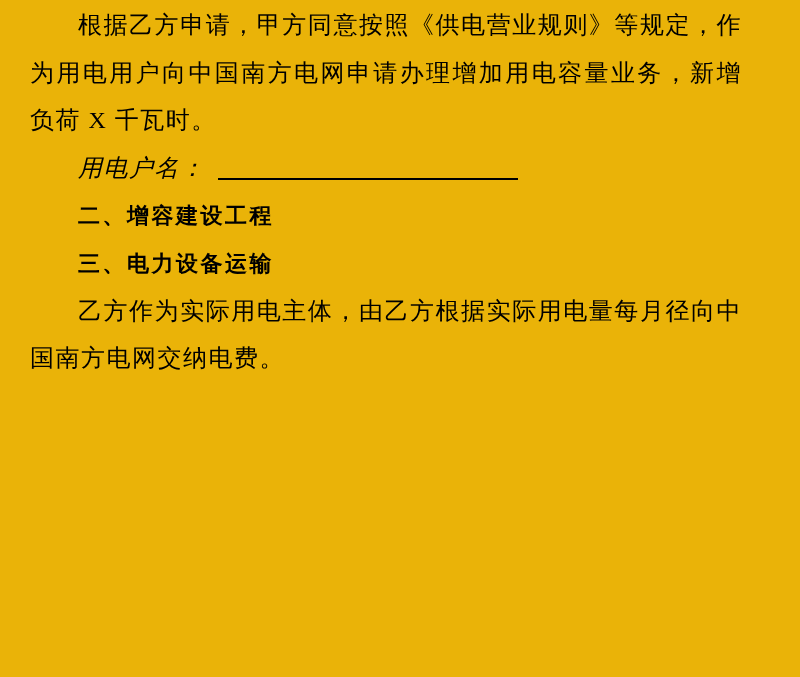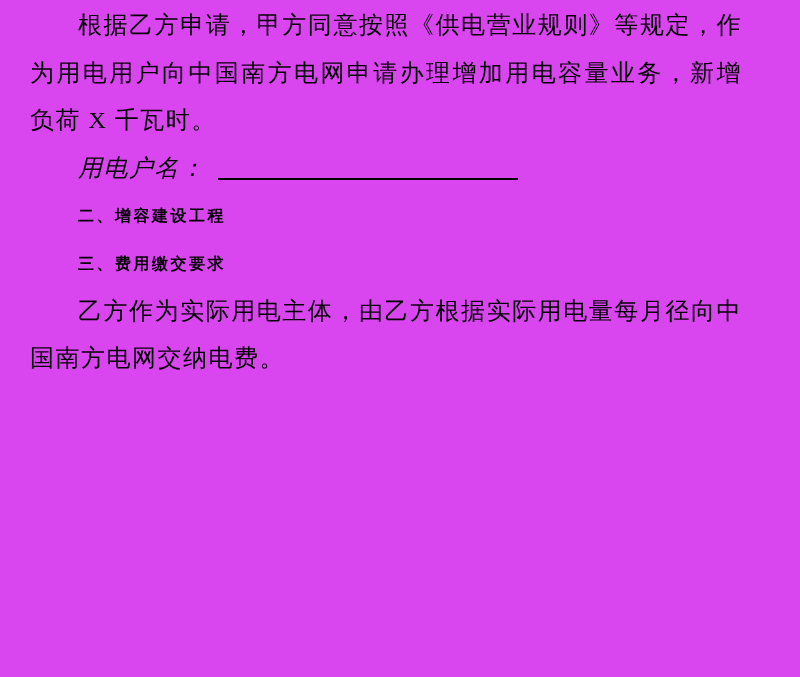--- a/index.html
+++ b/index.html
@@ -5,21 +5,21 @@
     html, body {
       margin: 0;
       padding: 0;
       background: #ffffff;
     }
     .page {
       width: 800px;
       height: 677px;
       box-sizing: border-box;
       padding: 2px 58px 0 30px;
-      background: #d946ef;
+      background: #eab308;
       color: #000000;
       font-family: "Liberation Serif", "DejaVu Serif", serif;
       font-size: 24px;
       line-height: 47.6px;
       overflow: hidden;
     }
     .body-para {
       margin: 0;
       text-align: justify;
       letter-spacing: 1.5px;
@@ -42,38 +42,38 @@
       height: 1em;
       margin-left: 12px;
       border-bottom: 2px solid #000000;
       vertical-align: -4px;
     }
     .section-heading {
       margin: 0;
       padding-left: 48px;
       font-family: "Liberation Sans", "DejaVu Sans", sans-serif;
       font-weight: bold;
-      font-size: 16px;
+      font-size: 22px;
       line-height: 47.6px;
       letter-spacing: 2.5px;
       color: #000000;
     }
   </style>
 </head>
 <body>
 
 <div class="page">
 
   <p class="body-para indent">根据乙方申请，甲方同意按照《供电营业规则》等规定，作为用电用户向中国南方电网申请办理增加用电容量业务，新增负荷 X 千瓦时。</p>
 
   <div class="field-row">
     <span class="field-label">用电户名：</span><span class="blank-line"></span>
   </div>
 
 
   <h2 class="section-heading">二、增容建设工程</h2>
 
 
-  <h2 class="section-heading">三、费用缴交要求</h2>
+  <h2 class="section-heading">三、电力设备运输</h2>
 
   <p class="body-para indent">乙方作为实际用电主体，由乙方根据实际用电量每月径向中国南方电网交纳电费。</p>
 
 </div>
 
 </body></html>

